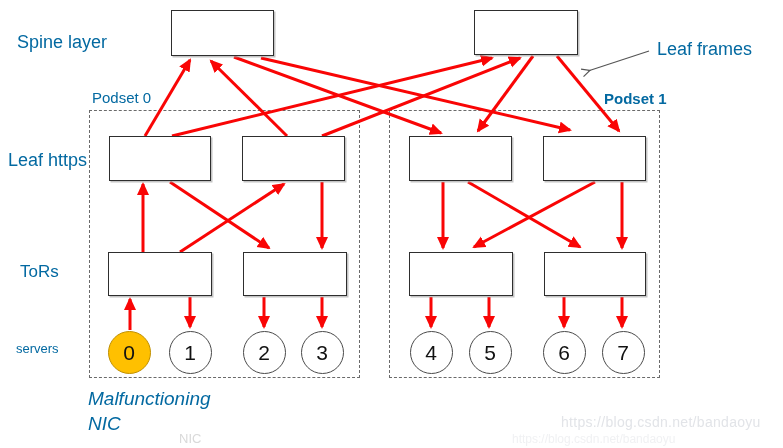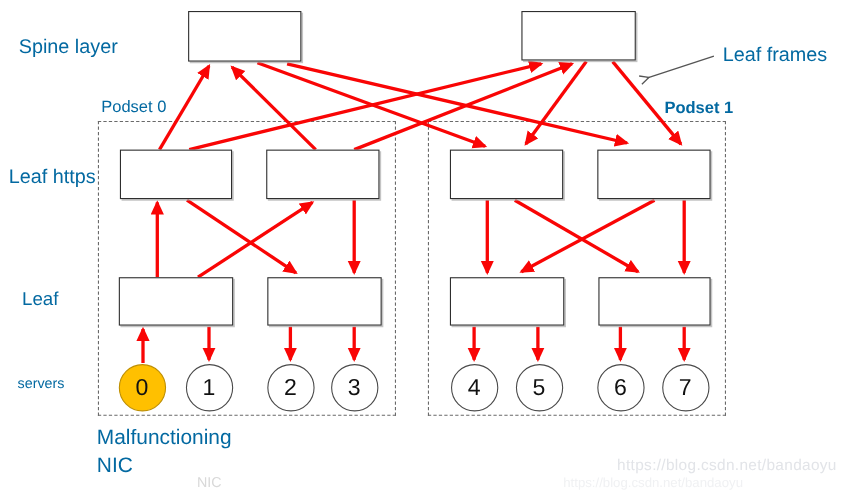--- a/index.html
+++ b/index.html
@@ -85,28 +85,28 @@
       <div class="server-circle" style="left: 242.5px;">2</div>
       <div class="server-circle" style="left: 300.5px;">3</div>
       <div class="server-circle" style="left: 409.5px;">4</div>
       <div class="server-circle" style="left: 468.5px;">5</div>
       <div class="server-circle" style="left: 542.5px;">6</div>
       <div class="server-circle" style="left: 601.5px;">7</div>
     </div>
 
   <div class="lbl layer-lbl" style="left:17px;top:32px;">Spine layer</div>
   <div class="lbl layer-lbl" style="left:8px;top:150px;">Leaf https</div>
-  <div class="lbl" style="left:20px;top:262px;font-size:17px;">Leaf</div>
+  <div class="lbl" style="left:20px;top:262px;font-size:17px;">ToRs</div>
   <div class="lbl" style="left:16px;top:341px;font-size:13px;">servers</div>
 
   <div class="lbl podset-lbl" style="left:92px;top:89px;">Podset 0</div>
   <div class="lbl podset-lbl" style="left:604px;top:90px;font-weight:bold;">Podset 1</div>
 
   <div class="lbl" style="left:657px;top:39px;font-size:18px;">Leaf frames</div>
-  <div class="lbl note" style="left:88px;top:386px;">
+  <div class="lbl note" style="left:88px;top:386px;font-style:italic;">
     <div>Malfunctioning</div>
     <div>NIC</div>
   </div>
 
   <div class="watermark" style="left:561px;top:414px;">https://blog.csdn.net/bandaoyu</div>
   <div class="watermark-ghost" style="left:512px;top:432px;">https://blog.csdn.net/bandaoyu</div>
   <div class="ghost-nic" style="left:179px;top:431px;">NIC</div>
 
 </div>
 

